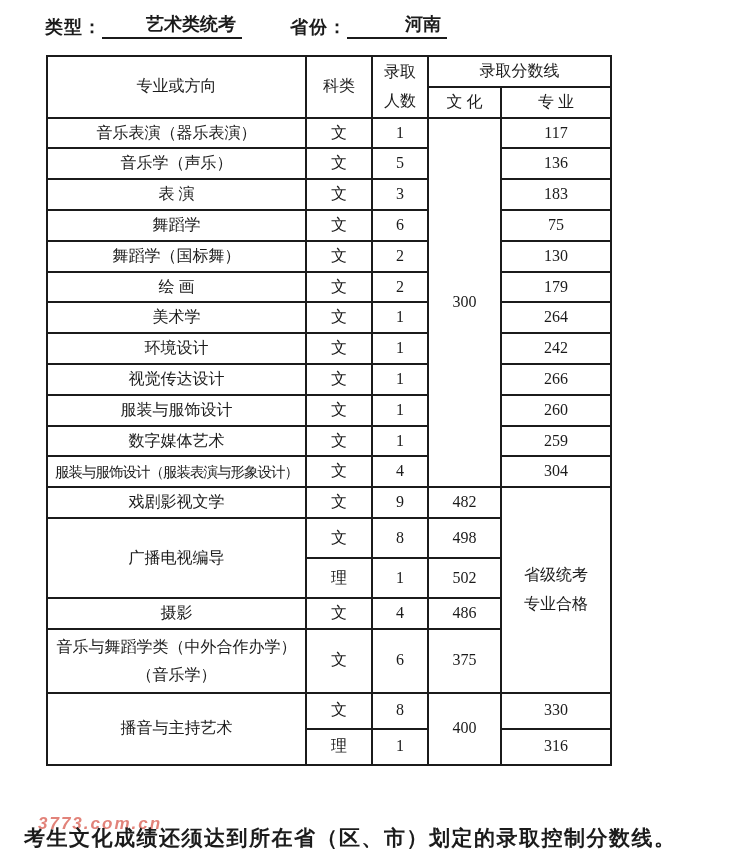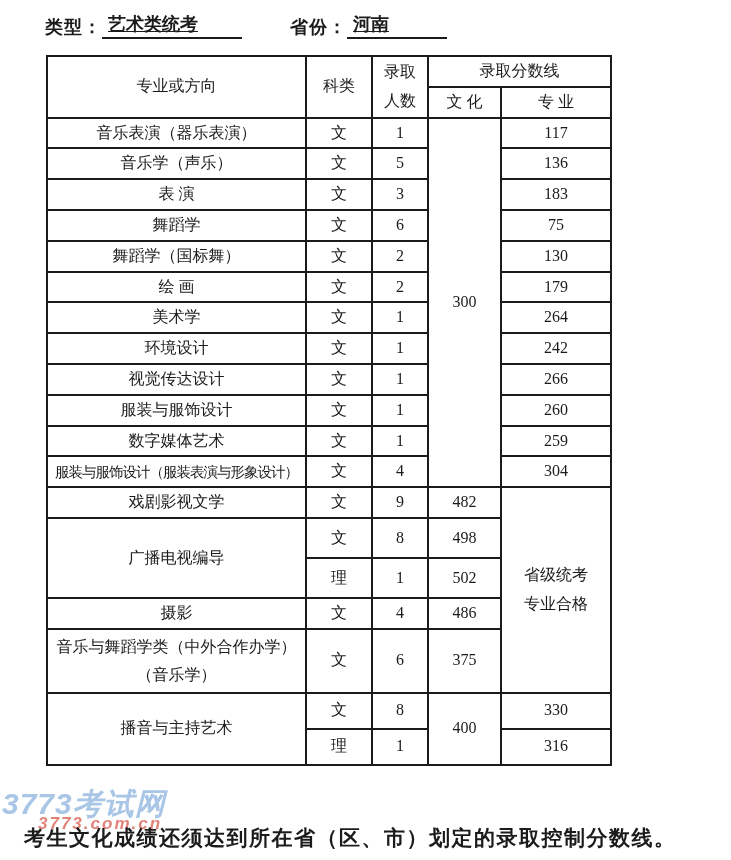--- a/index.html
+++ b/index.html
@@ -4,22 +4,22 @@
 <style>
   html,body { margin:0; padding:0; }
   body { background:#ffffff; font-family:"Liberation Serif", serif; color:#1b1b1b; }
   .page {
     position:relative; width:731px; height:860px; background:#fff; overflow:hidden;
   }
   
   .meta { position:absolute; left:45px; top:12px; font-size:18px; font-weight:bold; white-space:nowrap; }
   .meta .label { letter-spacing:1px;text-align:center; }
   .blank {
-    display:inline-block; text-align:left; border-bottom:2px solid #1b1b1b;
-    font-weight:bold; padding:0 6px 1px 6px; vertical-align:bottom;text-decoration:underline;
+    display:inline-block; text-align:right; border-bottom:2px solid #1b1b1b;
+    font-weight:bold; padding:0 6px 1px 6px; vertical-align:bottom;
   }
   .blank.type { min-width:128px; margin-right:48px; }
   .blank.prov { min-width:88px; }
   
   table.score {
     position:absolute; left:46px; top:55px; z-index:2;
     border-collapse:collapse; table-layout:fixed; width:564px;
     font-size:16px;
   }
   table.score th, table.score td {
@@ -198,18 +198,17 @@
           <td>330</td>
         </tr>
         <tr>
           <td>理</td>
           <td>1</td>
           <td>316</td>
         </tr>
       </tbody>
   </table>
 
-  <div class="wm-name" style="color: rgb(169, 198, 230);">3773考试网</div>
   <div class="wm-url" style="color: rgb(226, 131, 122);">3773.com.cn</div>
 
   <div class="footnote">考生文化成绩还须达到所在省（区、市）划定的录取控制分数线。</div>
 
 </div>
 
 </body></html>

